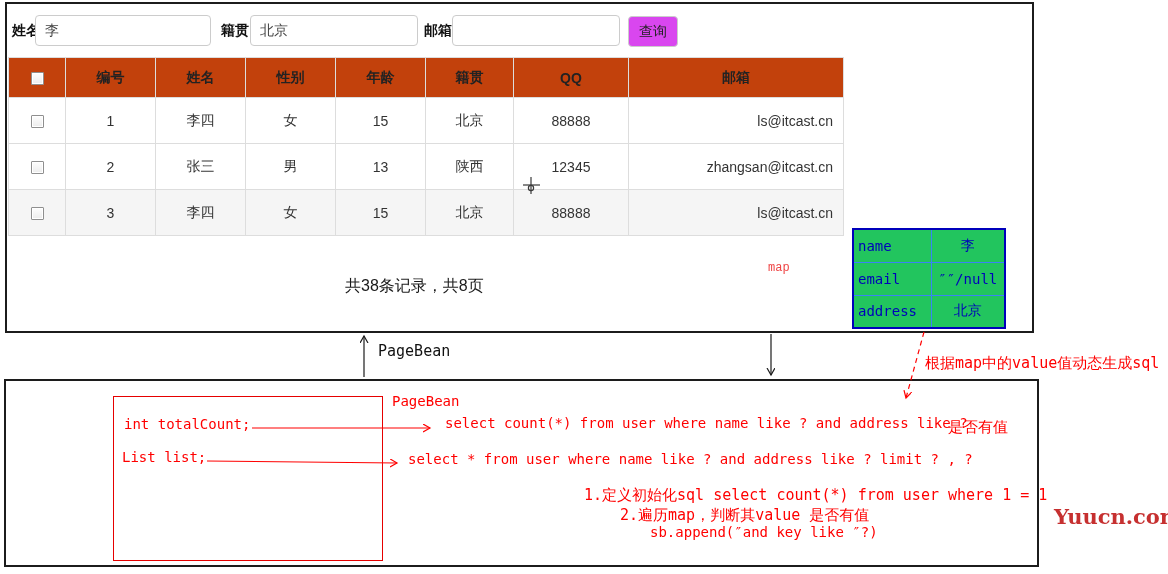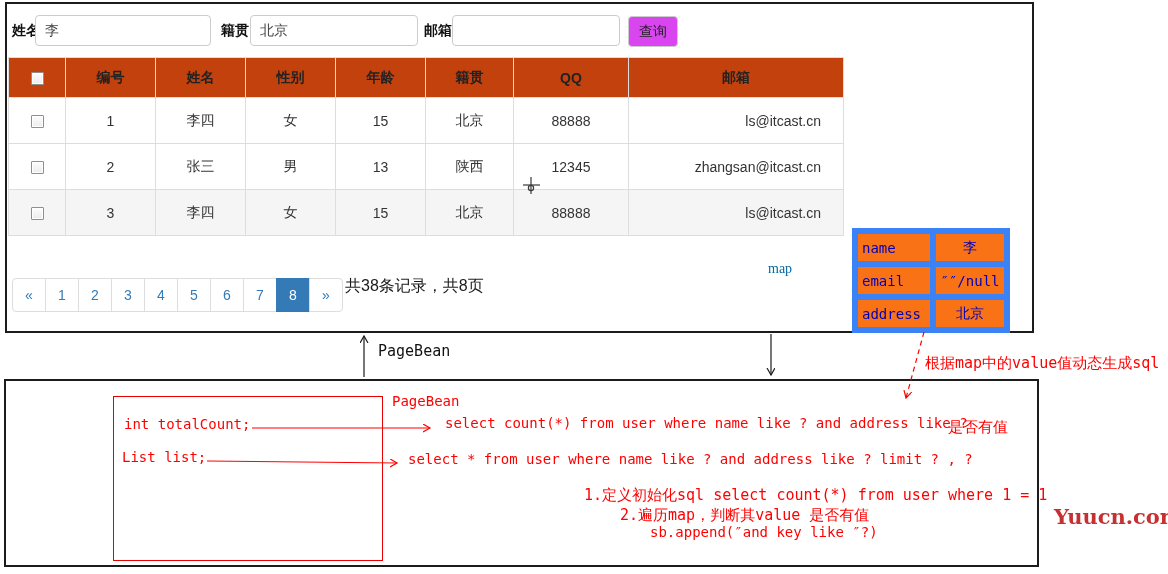--- a/index.html
+++ b/index.html
@@ -22,42 +22,42 @@
                border-radius:4px; background:#d946ef; font-size:14px; color:#222; cursor:pointer; }
 
   
   table.data { position:absolute; left:1px; top:53px; border-collapse:collapse;
                table-layout:fixed; width:835px; }
   table.data th, table.data td { border:1px solid #ddd; font-size:14px; color:#333;
                text-align:center; overflow:hidden; }
   table.data th { background:#c2410c; height:40px; font-weight:bold; color:#222; }
   table.data td { height:46px; background:#fff; }
   table.data tr.striped td { background:#f5f5f5; }
-  table.data td.email, table.data th.email { text-align:right; padding-right:22px; }
+  table.data td.email, table.data th.email { text-align:right; padding-right:10px; }
   .cb { display:inline-block; width:13px; height:13px; border:1px solid #8f8f8f;
         background:linear-gradient(#fdfdfd,#ececec); vertical-align:middle; border-radius:1px;
         box-shadow:inset 0 0 0 1px #fff; }
 
   
   .pager { position:absolute; left:5px; top:274px; font-size:0; }
   .pager a { display:inline-block; width:34px; height:34px; line-height:32px; margin-left:-1px;
              border:1px solid #ddd; background:#fff; color:#337ab7; font-size:14px;
              text-align:center; text-decoration:none; }
   .pager a:first-child { border-radius:4px 0 0 4px; margin-left:0; }
   .pager a:last-child { border-radius:0 4px 4px 0; }
   .pager a.active { background:#337ab7; border-color:#337ab7; color:#fff; }
   .summary { position:absolute; left:338px; top:272px; font-size:16px; color:#1a1a1a; }
 
   
-  .map-label { position:absolute; left:761px; top:257px; font-family:Liberation Serif, serif;
-               font-size:14px; color:#0369a1; }
+  .map-label { position:absolute; left:761px; top:257px; font-family:Liberation Mono, monospace;
+               font-size:12px; color:#ef4444; }
   table.map { position:absolute; left:845px; top:224px; border-collapse:collapse;
               table-layout:fixed; width:152px; border:2px solid #0000bb; }
-  table.map td { border:6px solid #3b82f6; height:33px; font-family:"DejaVu Sans Mono", monospace;
-              font-size:14px; color:#0000bb; background:#f97316; }
+  table.map td { border:1px solid #3b82f6; height:33px; font-family:"DejaVu Sans Mono", monospace;
+              font-size:14px; color:#0000bb; background:#22c55e; }
   table.map td.k { width:78px; text-align:left; padding-left:4px; }
   table.map td.v { width:74px; text-align:center; }
 
   
   .gap-label { position:absolute; font-size:12px; color:#0f766e;margin-top:39px; }
   .gap-mono  { position:absolute; font-family:"DejaVu Sans Mono", monospace; font-size:15px; color:#111; }
 
   
   .red-box { position:absolute; left:107px; top:15px; width:270px; height:165px;
              border:1px solid #e60000; }
@@ -135,32 +135,20 @@
         <td>李四</td>
         <td>女</td>
         <td>15</td>
         <td>北京</td>
         <td>88888</td>
         <td class="email">ls@itcast.cn</td>
       </tr>
     </tbody>
       </table>
 
-    <div class="pager">
-      <a href="#">«</a>
-      <a href="#">1</a>
-      <a href="#">2</a>
-      <a href="#">3</a>
-      <a href="#">4</a>
-      <a href="#">5</a>
-      <a href="#">6</a>
-      <a href="#">7</a>
-      <a href="#" class="active">8</a>
-      <a href="#">»</a>
-    </div>
     <span class="summary">共38条记录，共8页</span>
 
     <span class="map-label">map</span>
     <table class="map">
       <tbody>
           <tr>
         <td class="k">name</td>
         <td class="v">李</td>
       </tr>
       <tr>

